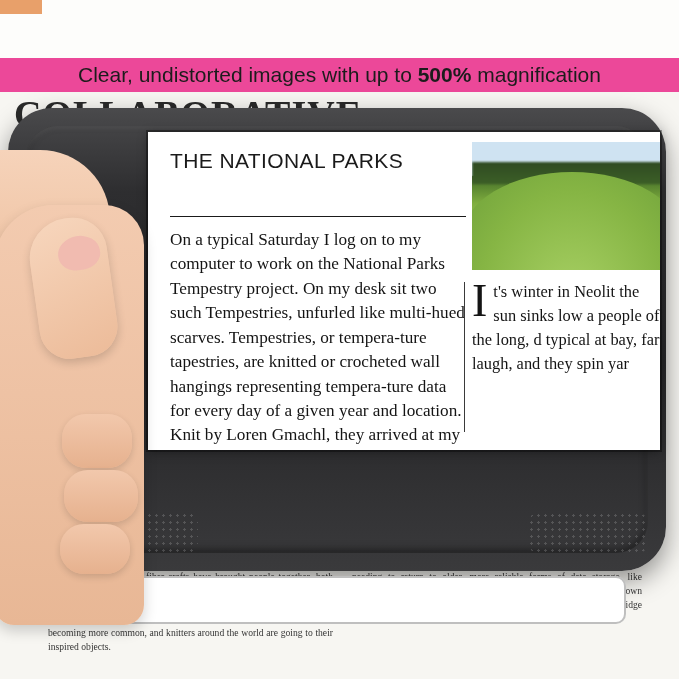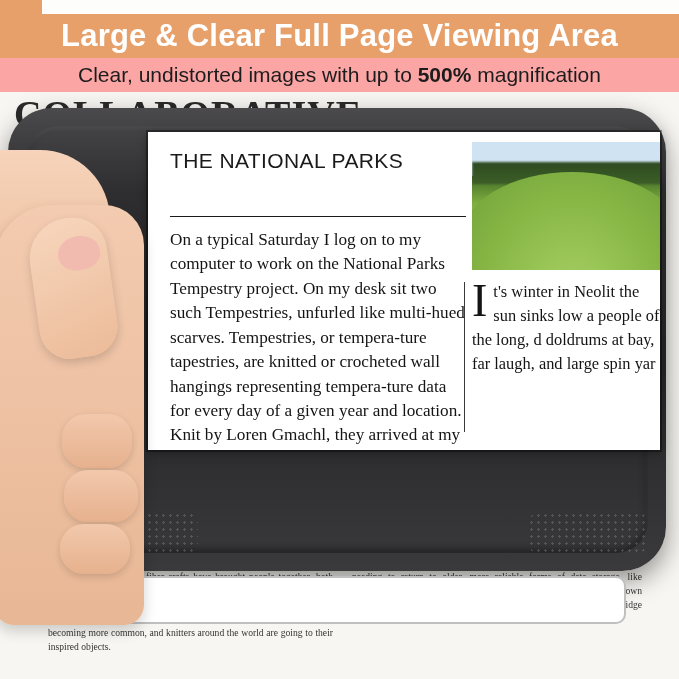--- a/index.html
+++ b/index.html
@@ -16,21 +16,21 @@
     position:absolute;left:0;top:14px;width:679px;height:44px;
     background:#e8a06a;
     display:flex;align-items:center;justify-content:center;
   }
   .banner-text{
     color:#ffffff;font-size:31px;font-weight:bold;letter-spacing:0.2px;
     white-space:nowrap;
   }
   .subbanner{
     position:absolute;left:0;top:58px;width:679px;height:34px;
-    display:flex;align-items:center;justify-content:center;background:#fca5a5;
+    display:flex;align-items:center;justify-content:center;background:#ec4899;
   }
   .subbanner-text{
     color:#1c1c1c;font-size:21px;white-space:nowrap;
   }
   .subbanner-text b{font-weight:bold;}
 
   
   .page{
     position:absolute;left:0;top:92px;width:679px;height:587px;
     background:#f7f6f2;overflow:hidden;
@@ -205,23 +205,20 @@
   }
 </style>
 </head>
 <body>
 
 <div class="stage">
 
   <div class="swatch"></div>
   <div class="swatch2"></div>
 
-  <div class="banner">
-    <div class="banner-text">Large &amp; Clear Full Page Viewing Area</div>
-  </div>
   <div class="subbanner">
     <div class="subbanner-text"><span>Clear, undistorted images with up to </span><b>500%</b><span> magnification</span></div>
   </div>
 
   <div class="page">
     <div class="page-title">COLLABORATIVE</div>
     <div class="page-title2">CRAFT</div>
     <div class="page-sub"><span>LARGE-SCALE</span><br><span>CRAFTING</span></div>
     <div class="page-byline">BY ALEX DIBELLO</div>
     <div class="col-left">Paleolithic Era... how again... dark red... and families... ts, fiber... collaborat... still early... it is becoming... ars are...</div>
@@ -244,21 +241,21 @@
   <div class="lens">
     <div class="lens-head"><span>THE NATIONAL PARKS</span><br></div>
     <div class="lens-rule"></div>
     <div class="lens-body">On a typical Saturday I log on to my computer to work on the National Parks Tempestry project. On my desk sit two such Tempestries, unfurled like multi-hued scarves. Tempestries, or tempera-ture tapestries, are knitted or crocheted wall hangings representing tempera-ture data for every day of a given year and location. Knit by Loren Gmachl, they arrived at my Florida house after</div>
     <div class="lens-photo">
       <div class="treeline"></div>
       <div class="hill"></div>
     </div>
     <div class="lens-divider"></div>
     <div class="lens-right">
-      <span class="dropcap">I</span><span>t's winter in Neolit the sun sinks low a people of the long, d doldrums at bay, far laugh, and large spin yar</span>
+      <span class="dropcap">I</span><span>t's winter in Neolit the sun sinks low a people of the long, d typical at bay, far laugh, and they spin yar</span>
     </div>
   </div>
 
   <div class="hand-top"></div>
   <div class="hand"></div>
   <div class="thumb"></div>
   <div class="nail"></div>
   <div class="finger f1"></div>
   <div class="finger f2"></div>
   <div class="finger f3"></div>

